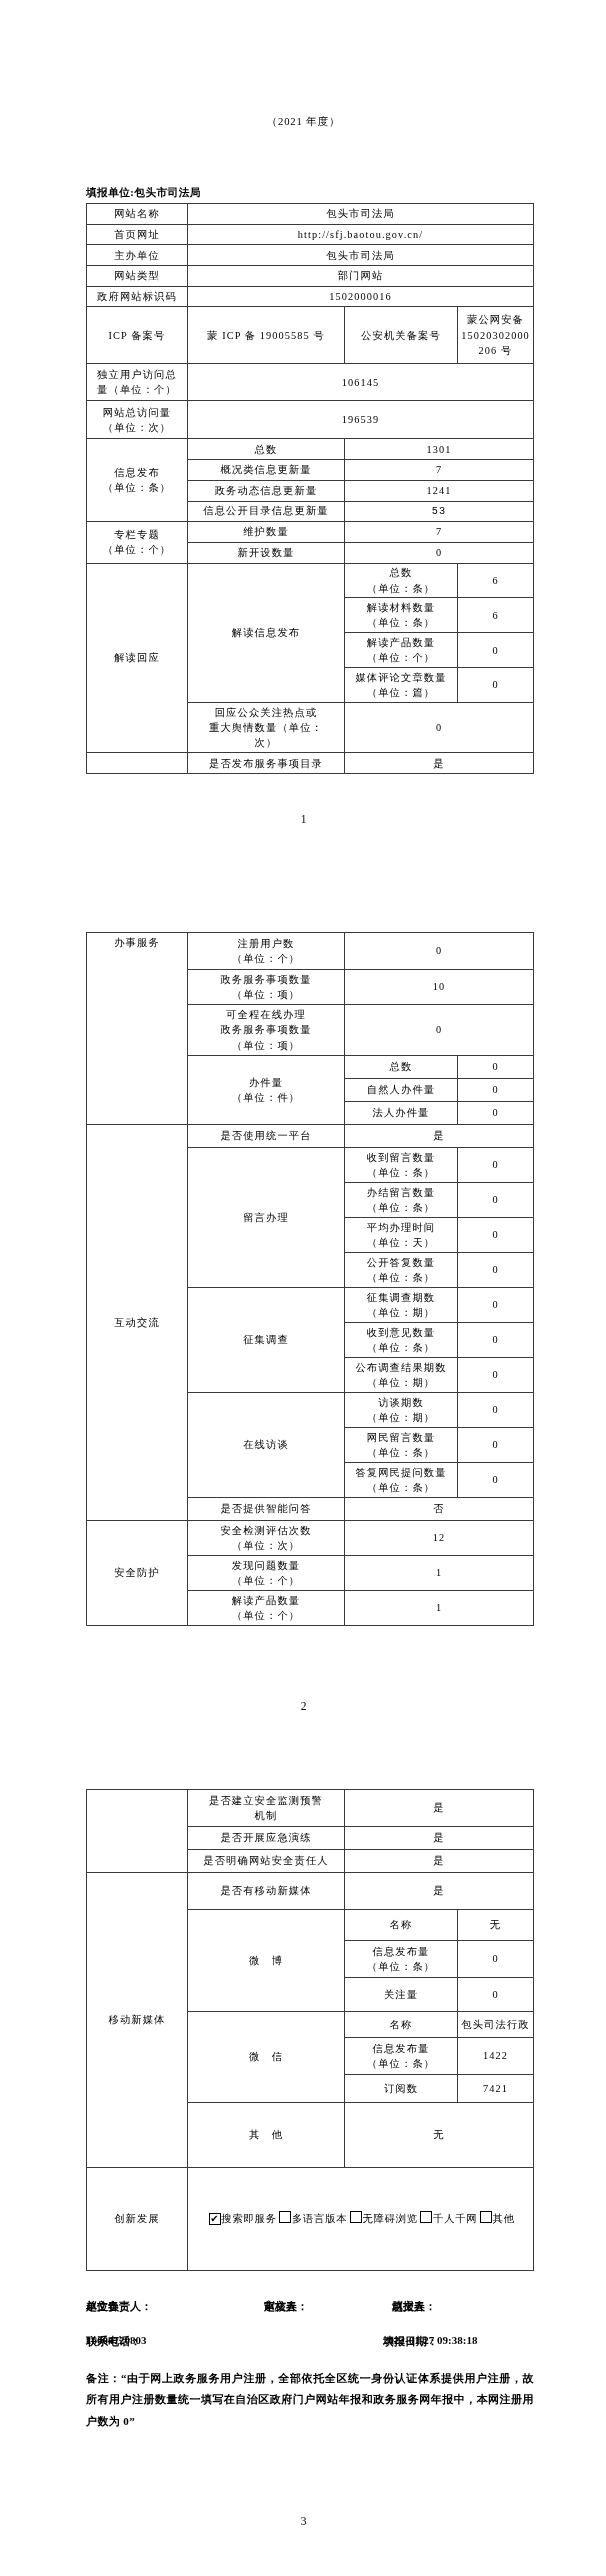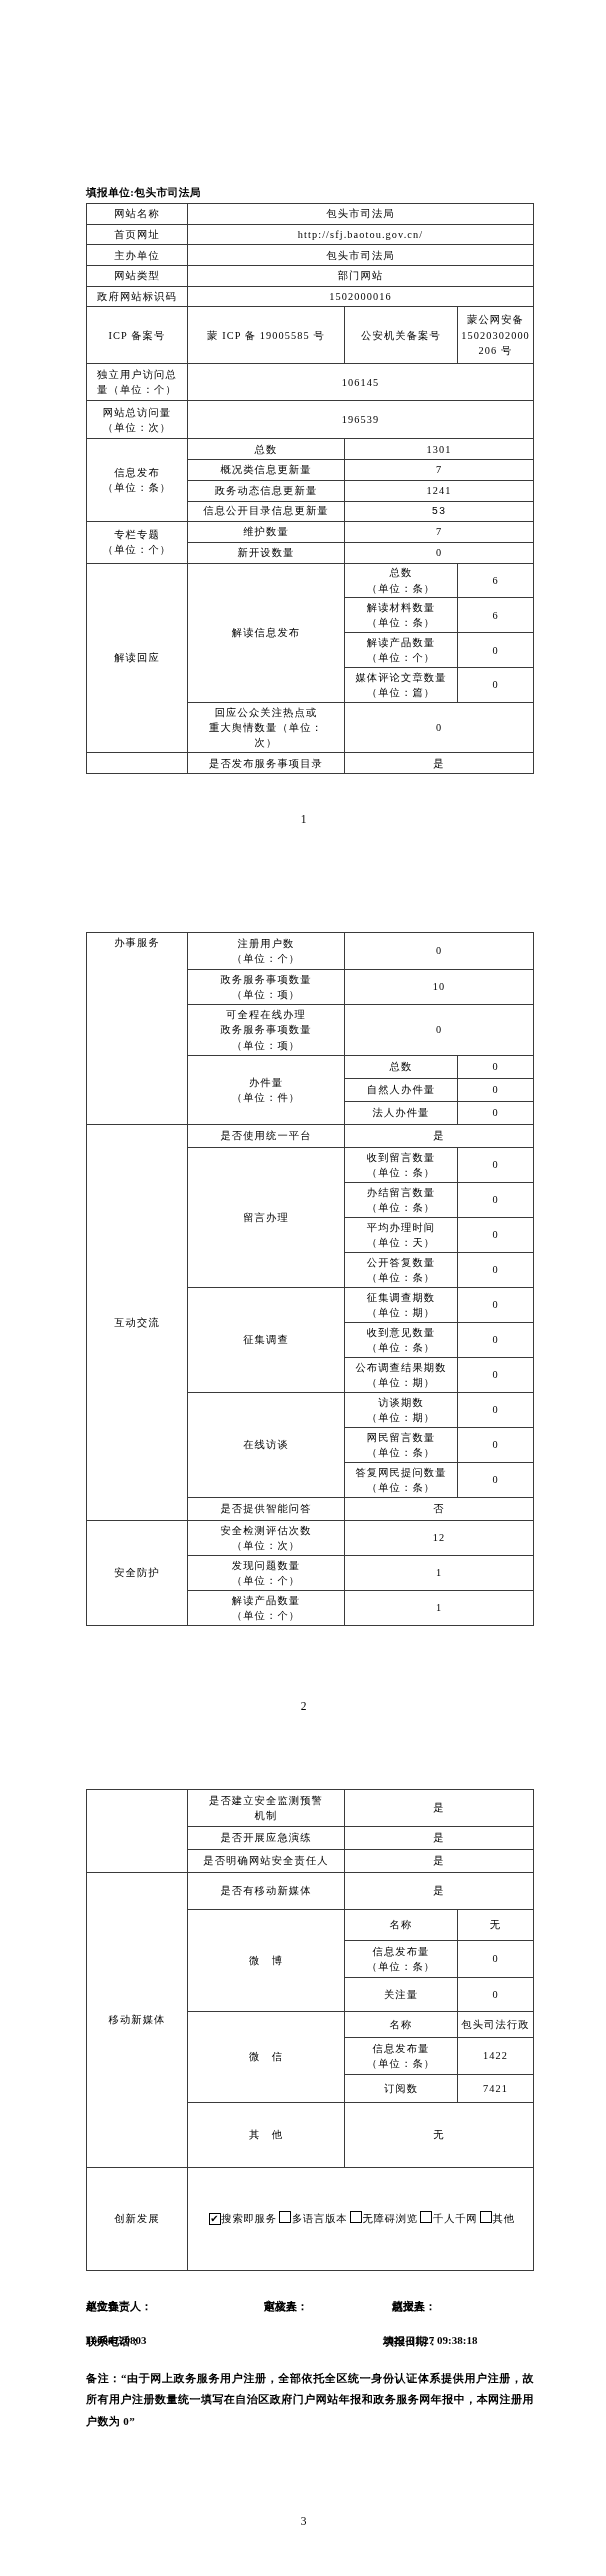--- a/index.html
+++ b/index.html
@@ -69,20 +69,21 @@
     position:absolute;top:2368px;left:86px;width:448px;
     font-weight:bold;font-size:11px;line-height:21.4px;text-align:justify;
     letter-spacing:0.4px;
   }
 </style>
 </head>
 <body>
 
 <div class="doc">
 
+  <div class="subtitle">（2021 年度）</div>
 
   <div class="unit-line"><span>填报单位:</span><span>包头市司法局</span></div>
 
   <table class="report-table" id="table1">
     <colgroup>
         <col style="width:101px">
         <col style="width:157px">
         <col style="width:113px">
         <col style="width:76px">
       </colgroup>

